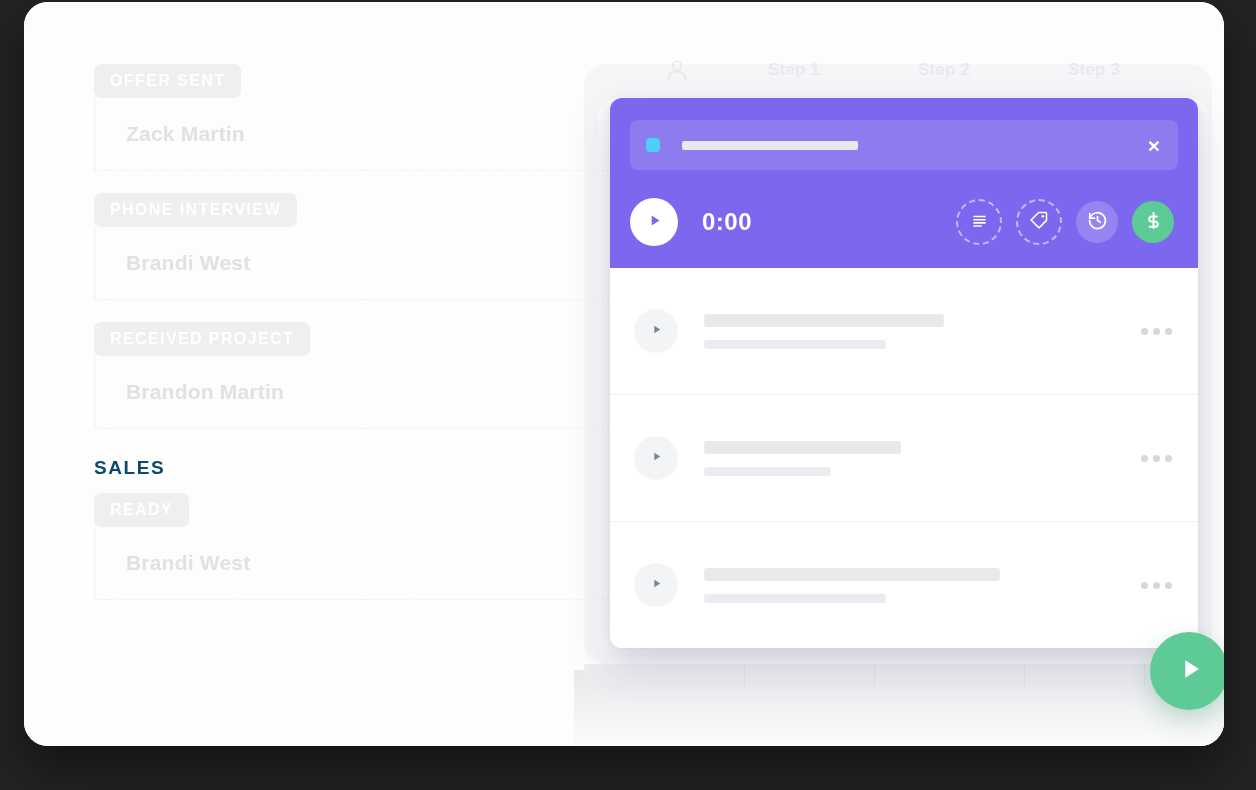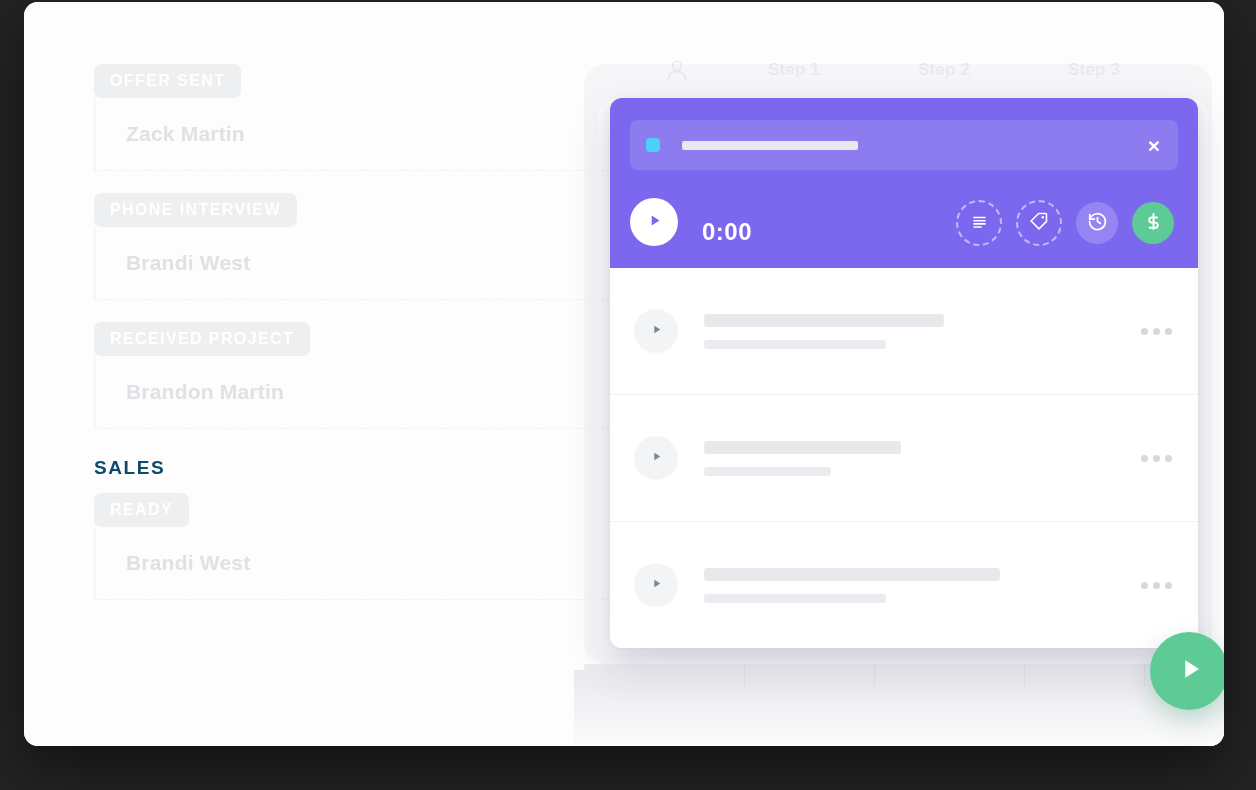--- a/index.html
+++ b/index.html
@@ -20,21 +20,21 @@
   }
 
   
   .page-card {
     position: absolute;
     left: 24px;
     top: 2px;
     width: 1200px;
     height: 744px;
     background: #ffffff;
-    border-radius: 14px;
+    border-radius: 24px;
     overflow: hidden;
     box-shadow: 0 22px 50px rgba(0,0,0,0.45);
   }
 
   
   .bg-app {
     position: absolute;
     inset: 0;
     background: #fdfdfd;
   }
@@ -190,21 +190,21 @@
     color: #ffffff;
     font-size: 21px;
     font-weight: 700;
     line-height: 1;
     cursor: pointer;
     font-family: "Liberation Sans", sans-serif;
   }
 
   .player-row {
     display: flex;
-    align-items: flex-end;
+    align-items: center;
     margin-top: 28px;
     padding: 0 4px 0 0;
   }
   .big-play {
     width: 48px;
     height: 48px;
     border-radius: 50%;
     background: #ffffff;
     display: flex;
     align-items: center;

